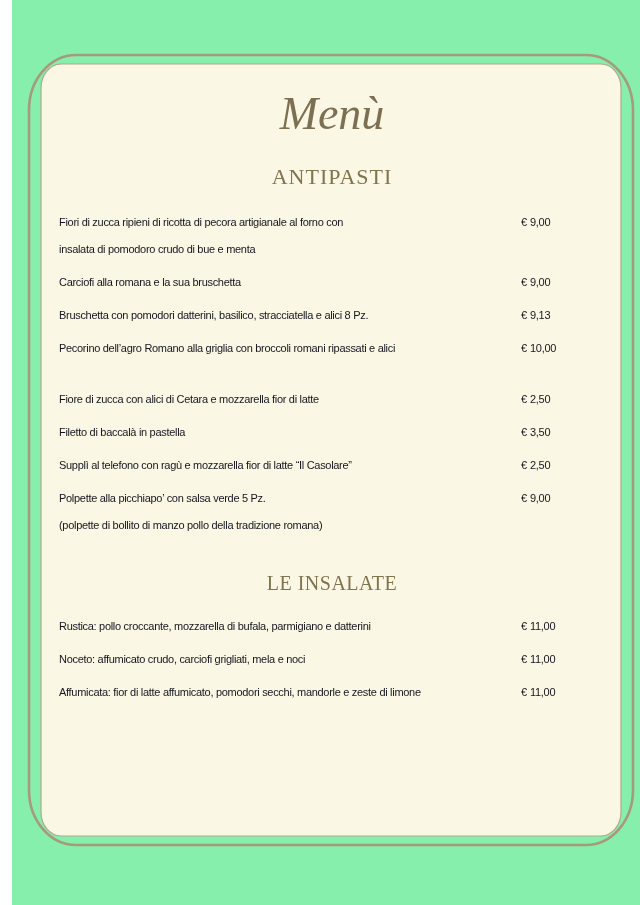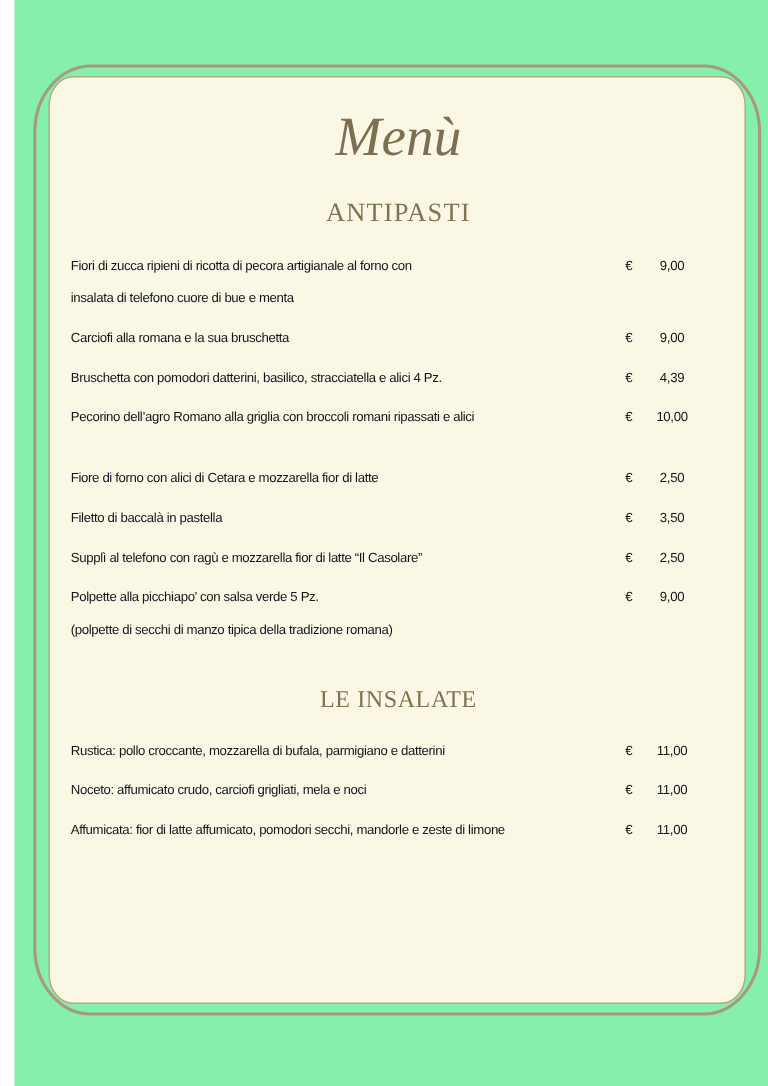--- a/index.html
+++ b/index.html
@@ -54,21 +54,21 @@
     color:#15151e;
   }
   .item-name{white-space:nowrap;padding-right:2px;}
   .item-name .line2{white-space:nowrap;}
   .currency{
     position:absolute;left:462px;top:0;
     width:20px;line-height:27px;
   }
   .price{
     position:absolute;right:0;top:0;
-    width:60px;text-align:center;line-height:27px;
+    width:60px;text-align:left;line-height:27px;
   }
 </style>
 </head>
 <body>
 
 <div class="page">
 
   <svg class="frame-svg" width="640" height="905" viewBox="0 0 640 905" aria-hidden="true">
 
     <path d="M 49 64 H 589 A 20 24 0 0 1 609 88 V 812 A 20 24 0 0 1 589 836 H 49 A 20 24 0 0 1 29 812 V 88 A 20 24 0 0 1 49 64 Z" fill="#fbf7e5" stroke="#b3a78a" stroke-width="1.2"></path>
@@ -78,53 +78,53 @@
 
   <div class="content">
     <div class="menu-title">Menù</div>
     <div id="sections">
         <div class="menu-section sec-0">
           <div class="section-heading h-serif-sm">ANTIPASTI</div>
           <div class="rows">
             <div class="menu-row">
               <div class="item-name">
                 <div class="line1">Fiori di zucca ripieni di ricotta di pecora artigianale al forno con</div>
-                <div class="line2">insalata di telefono cuore di bue e menta</div>
+                <div class="line2">insalata di pomodoro crudo di bue e menta</div>
               </div>
               <div class="currency">€</div>
               <div class="price">9,00</div>
             </div>
             <div class="menu-row">
               <div class="item-name">
                 <div class="line1">Carciofi alla romana e la sua bruschetta</div>
               </div>
               <div class="currency">€</div>
               <div class="price">9,00</div>
             </div>
             <div class="menu-row">
               <div class="item-name">
-                <div class="line1">Bruschetta con pomodori datterini, basilico, stracciatella e alici 4 Pz.</div>
+                <div class="line1">Bruschetta con pomodori datterini, basilico, stracciatella e alici 8 Pz.</div>
               </div>
               <div class="currency">€</div>
-              <div class="price">4,39</div>
+              <div class="price">9,13</div>
             </div>
             <div class="menu-row">
               <div class="item-name">
                 <div class="line1">Pecorino dell’agro Romano alla griglia con broccoli romani ripassati e alici</div>
               </div>
               <div class="currency">€</div>
               <div class="price">10,00</div>
             </div>
           </div>
         </div>
         <div class="menu-section sec-1">
           <div class="rows">
             <div class="menu-row">
               <div class="item-name">
-                <div class="line1">Fiore di forno con alici di Cetara e mozzarella fior di latte</div>
+                <div class="line1">Fiore di zucca con alici di Cetara e mozzarella fior di latte</div>
               </div>
               <div class="currency">€</div>
               <div class="price">2,50</div>
             </div>
             <div class="menu-row">
               <div class="item-name">
                 <div class="line1">Filetto di baccalà in pastella</div>
               </div>
               <div class="currency">€</div>
               <div class="price">3,50</div>
@@ -132,21 +132,21 @@
             <div class="menu-row">
               <div class="item-name">
                 <div class="line1">Supplì al telefono con ragù e mozzarella fior di latte “Il Casolare”</div>
               </div>
               <div class="currency">€</div>
               <div class="price">2,50</div>
             </div>
             <div class="menu-row">
               <div class="item-name">
                 <div class="line1">Polpette alla picchiapo’ con salsa verde 5 Pz.</div>
-                <div class="line2">(polpette di secchi di manzo tipica della tradizione romana)</div>
+                <div class="line2">(polpette di bollito di manzo pollo della tradizione romana)</div>
               </div>
               <div class="currency">€</div>
               <div class="price">9,00</div>
             </div>
           </div>
         </div>
         <div class="menu-section sec-2">
           <div class="section-heading h-sans-lg">LE INSALATE</div>
           <div class="rows">
             <div class="menu-row">

